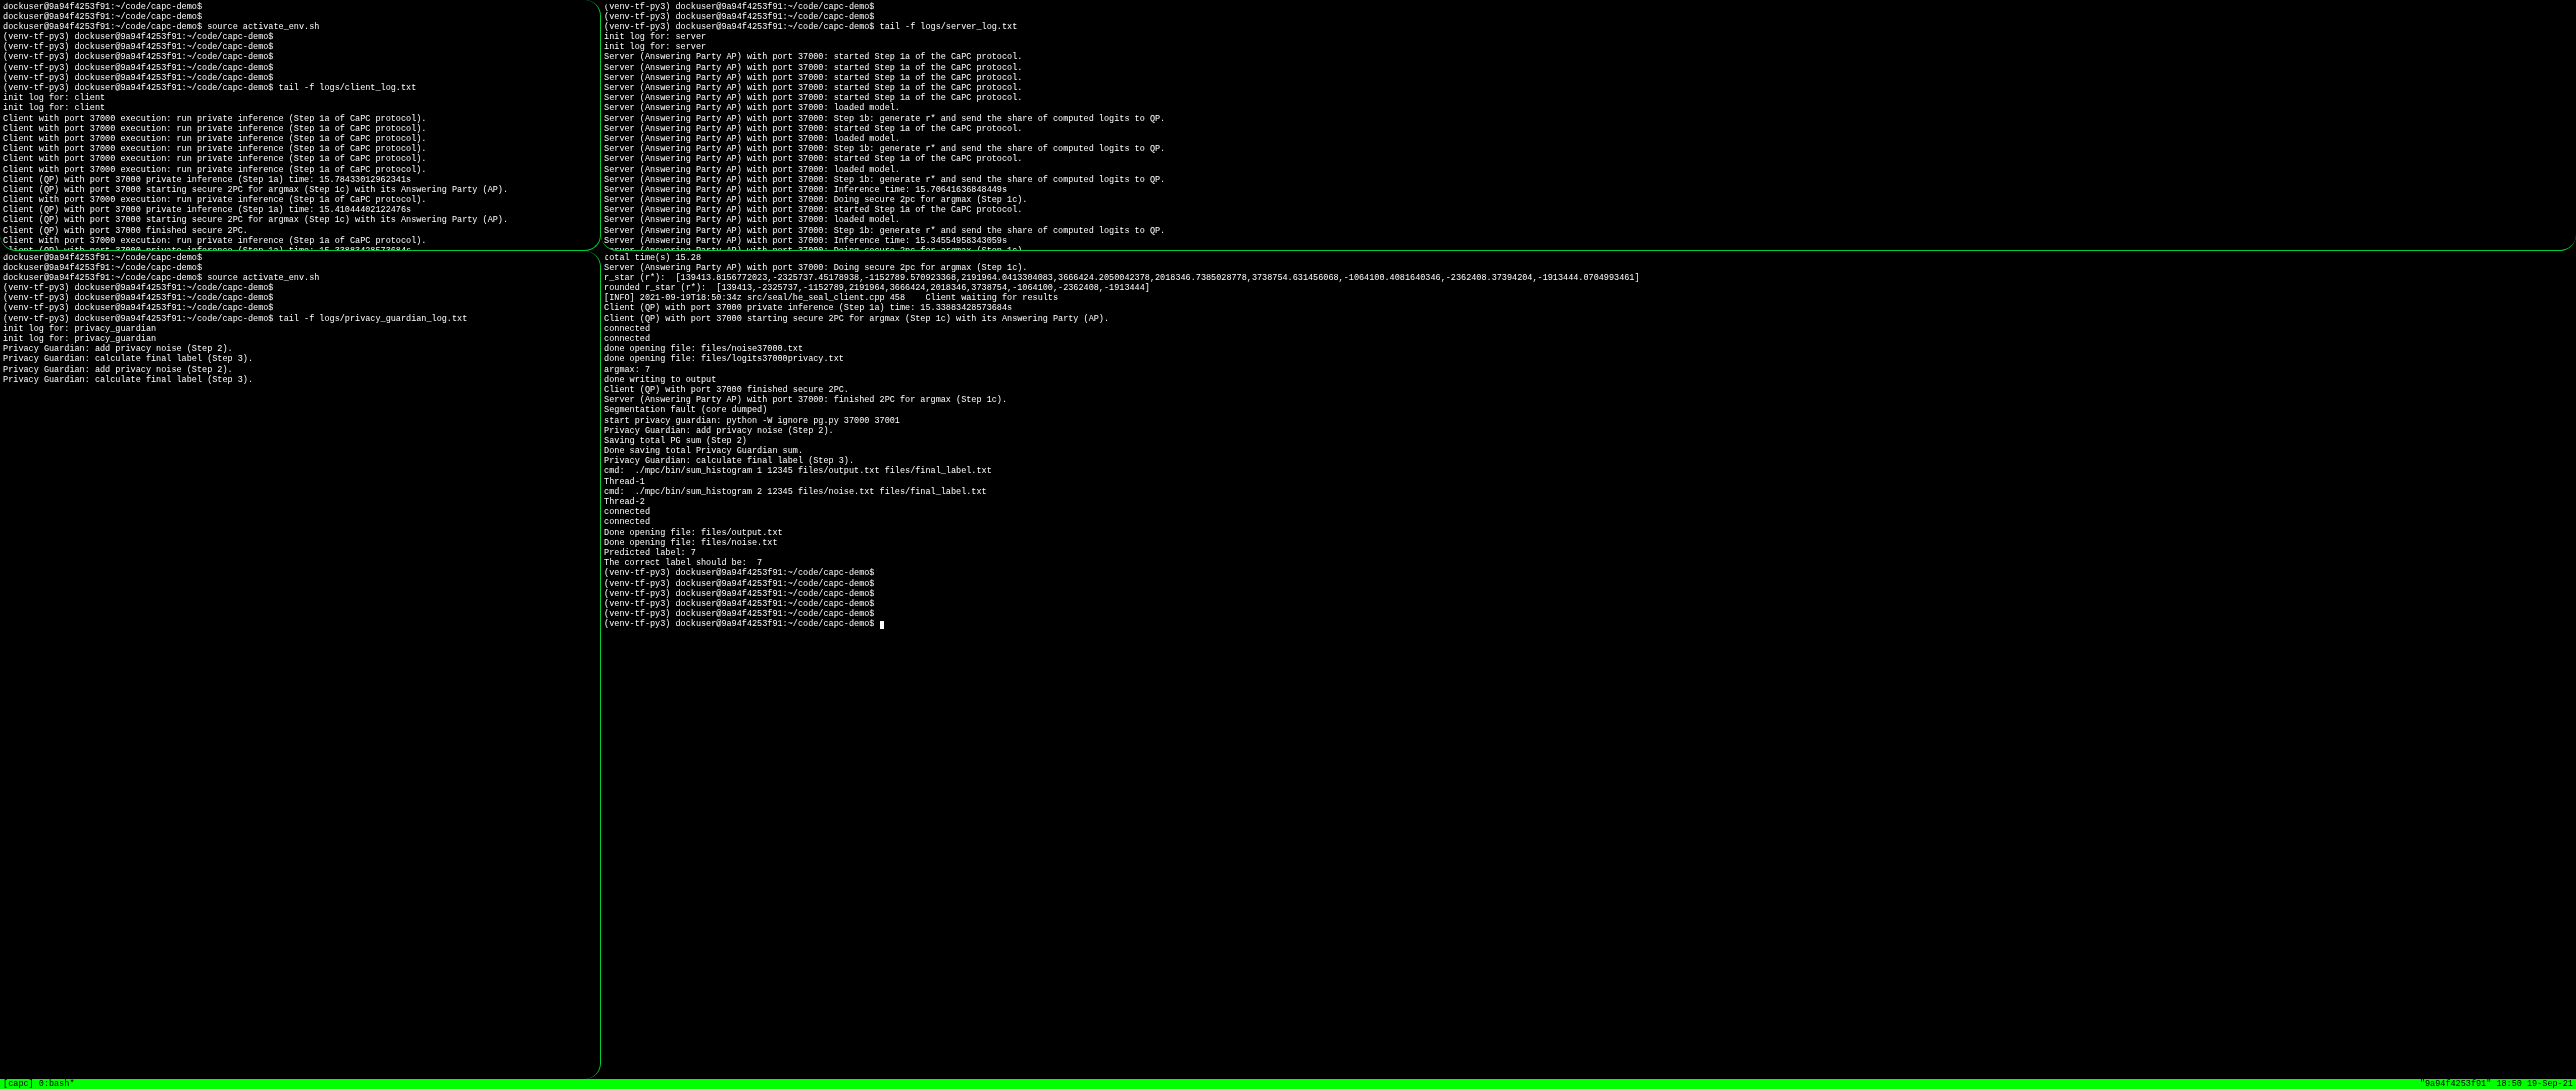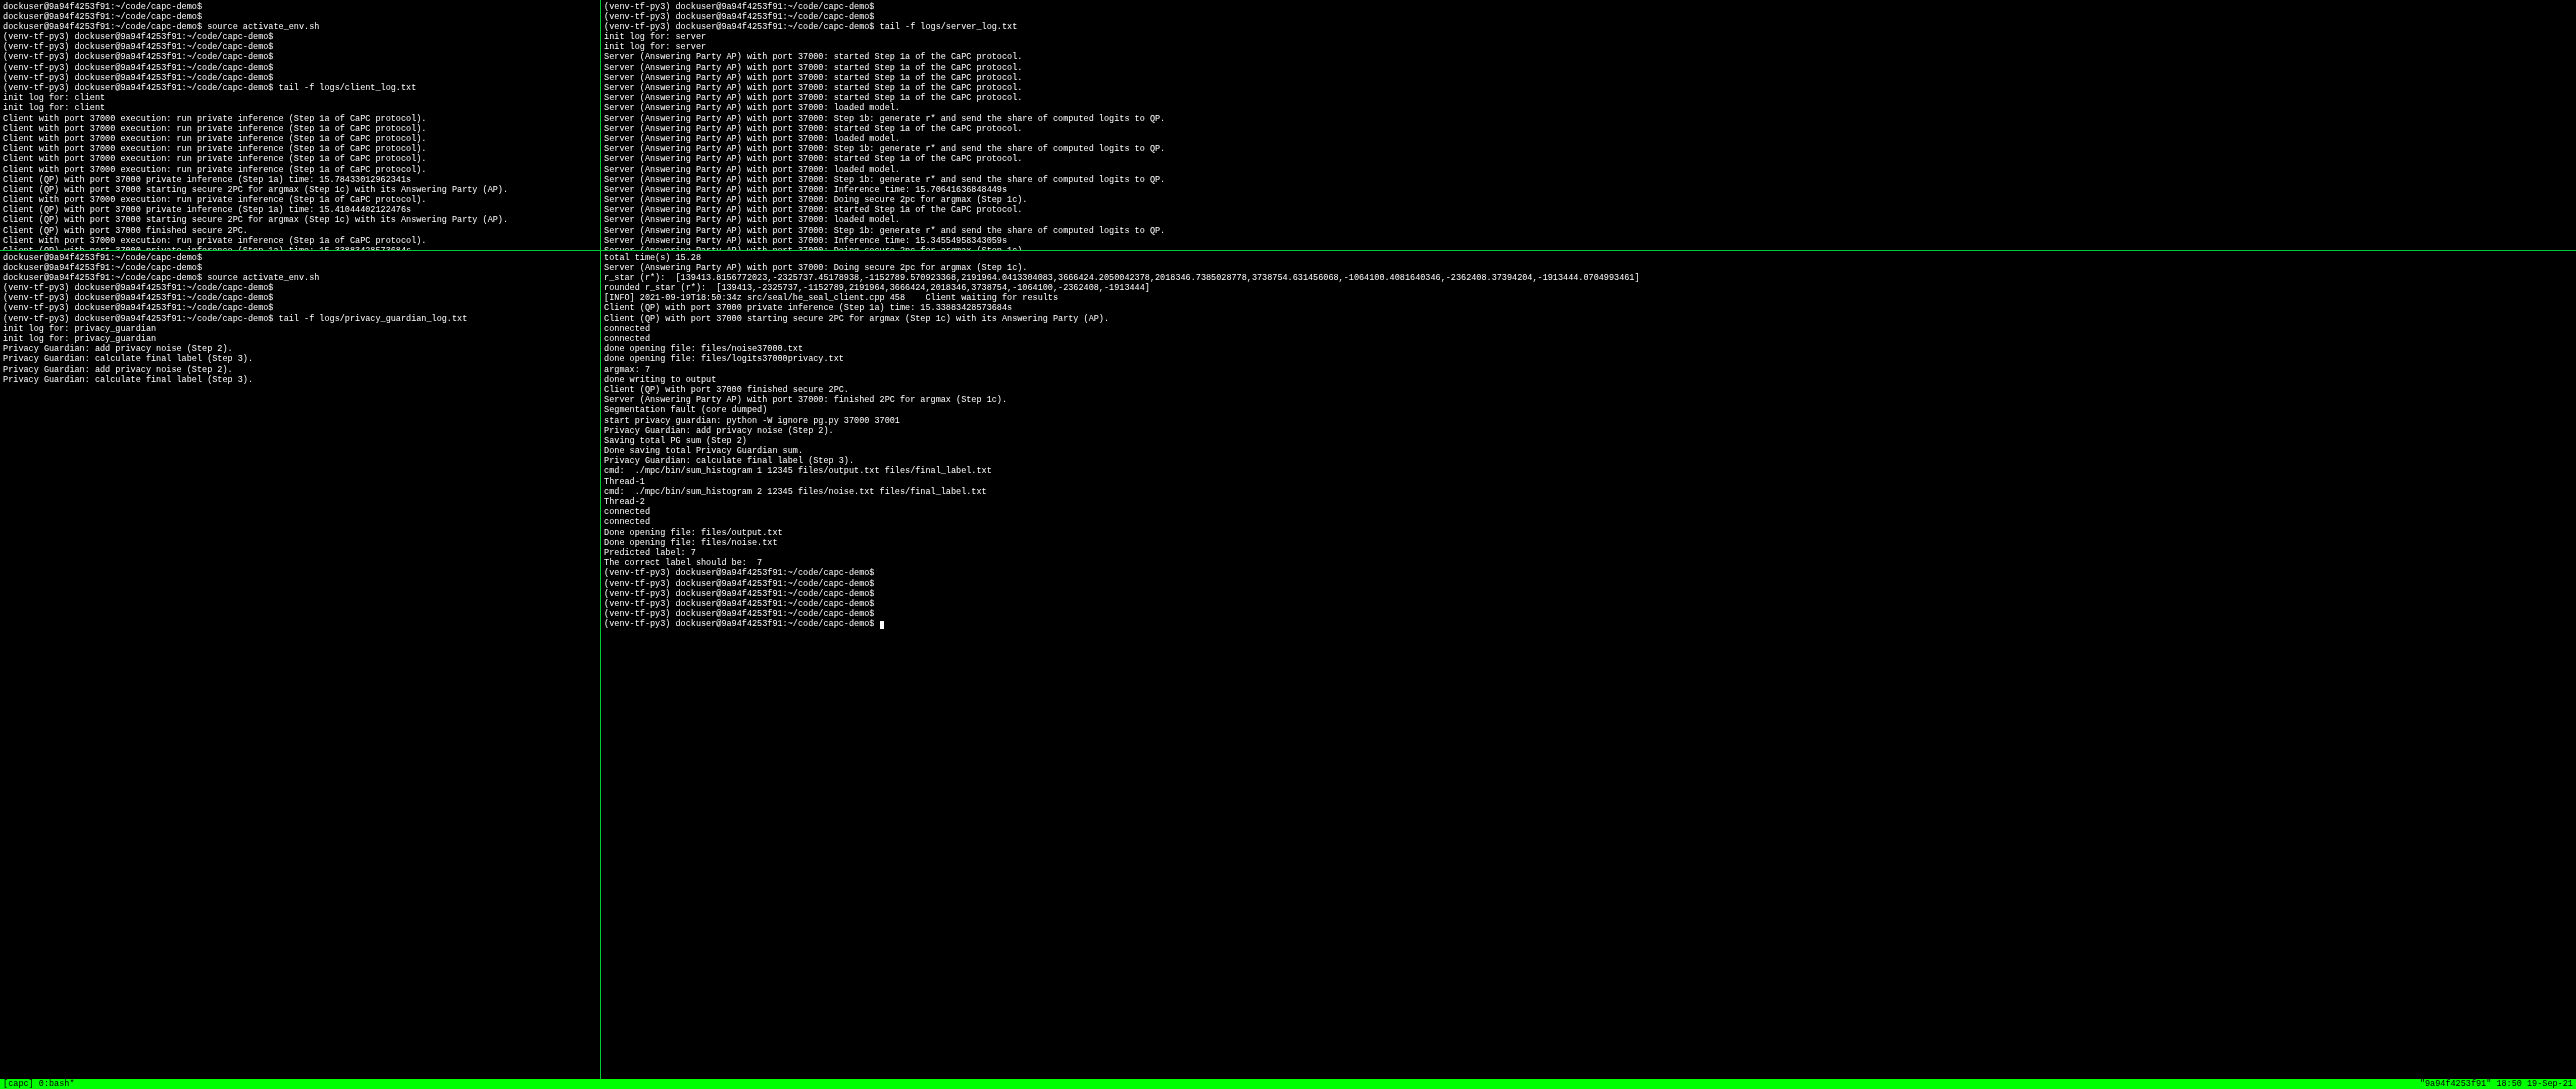--- a/index.html
+++ b/index.html
@@ -19,20 +19,21 @@
     grid-template-rows: 251px 1fr;
     width: 100%;
     height: calc(100% - 10.8px);
   }
   .pane {
     border-right: 0.8px solid #0c3;
     border-bottom: 0.8px solid #0c3;
     padding: 1.5px 3.1px;
     overflow: hidden;
     white-space: pre;
+    border-radius: 16px;
   }
   .pane.right { border-right: none; }
   .pane.bottom { border-bottom: none; }
   .line { white-space: pre-wrap; word-break: break-all; }
   .statusbar {
     background: #00ff00;
     color: #000;
     height: 10.8px;
     display: flex;
     justify-content: space-between;

